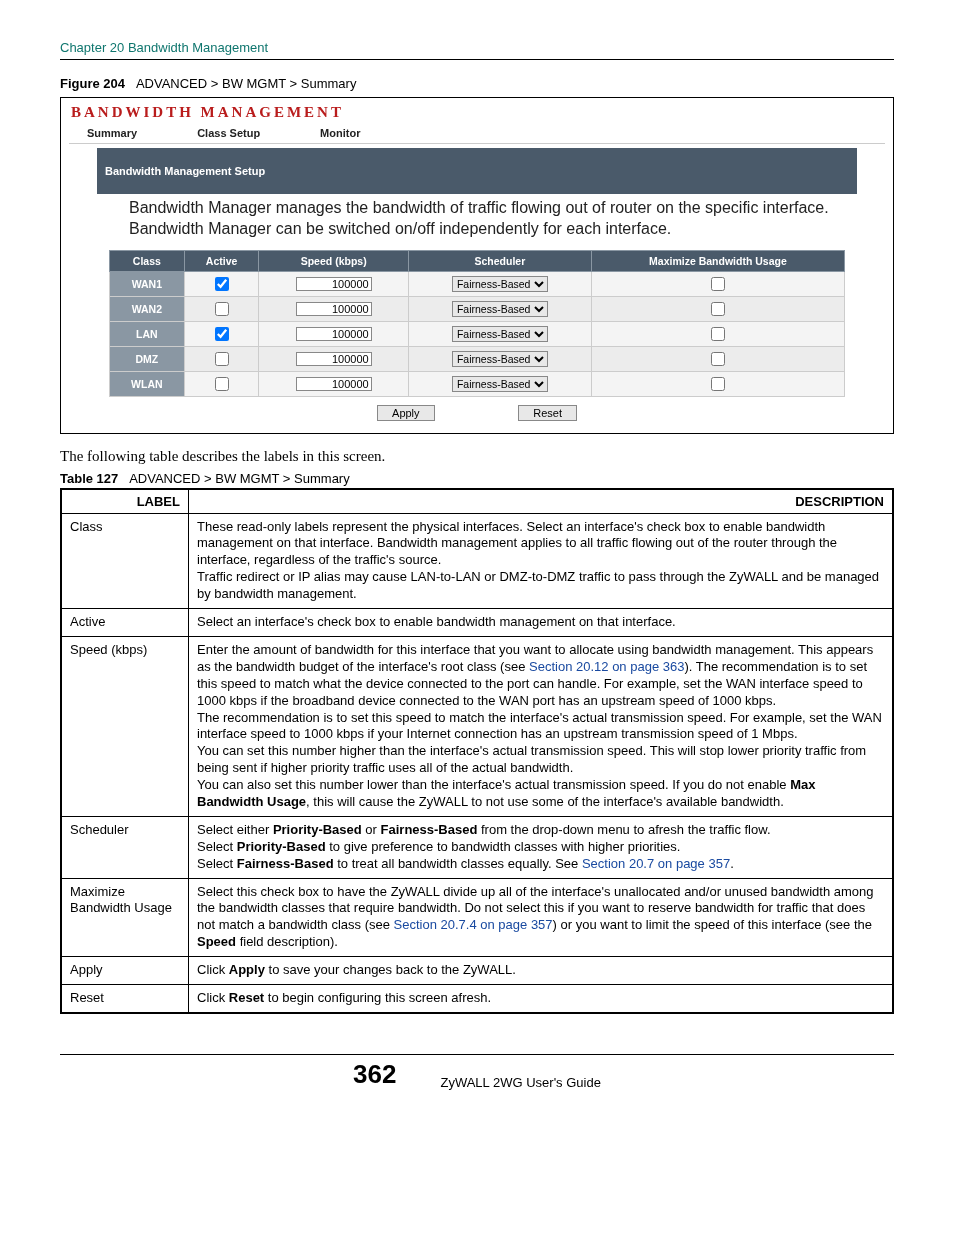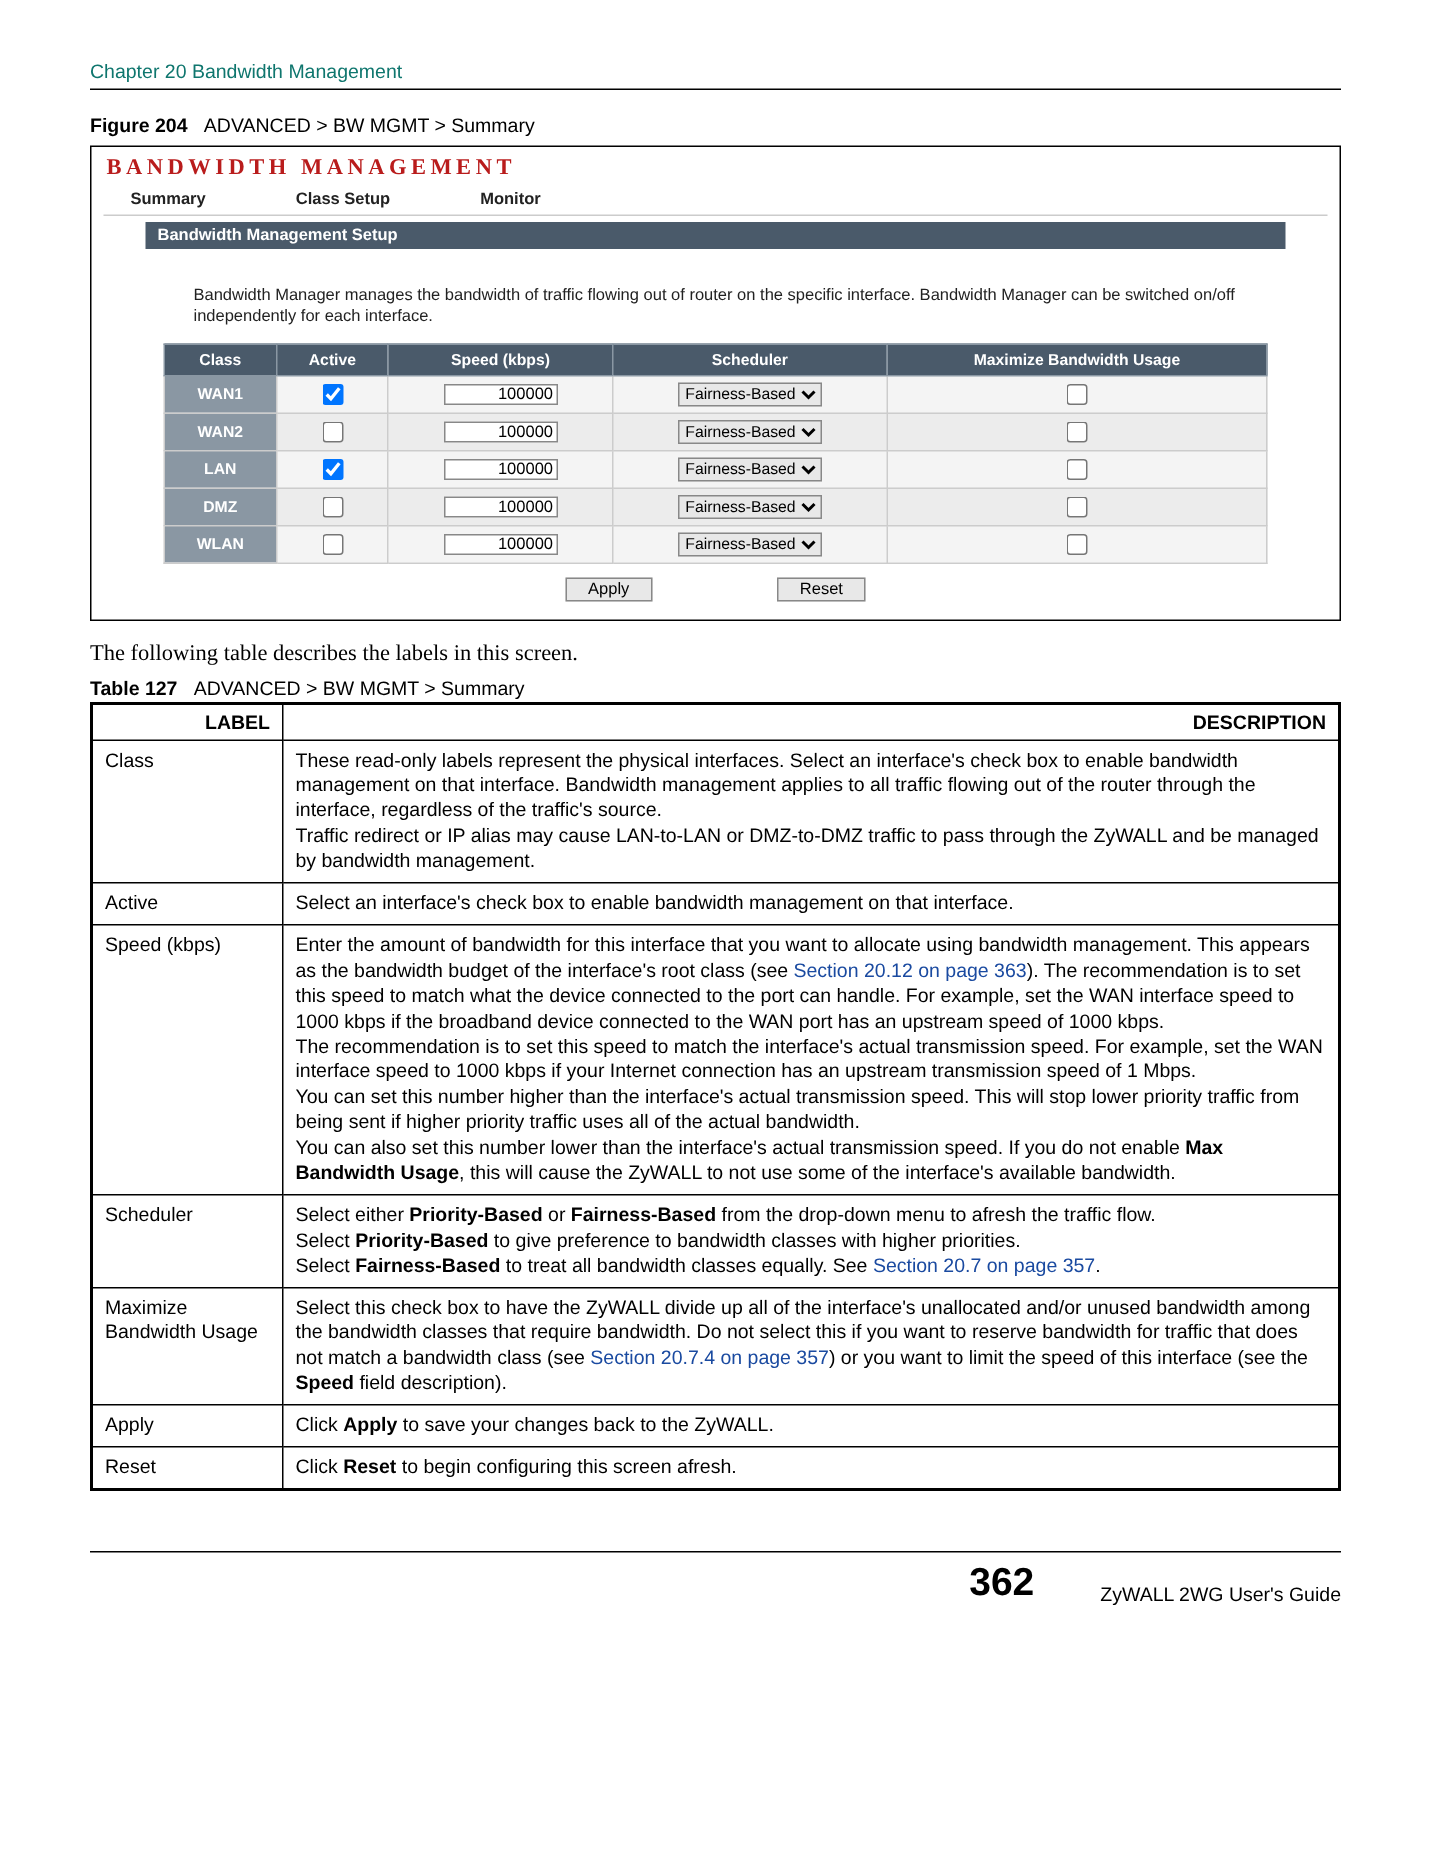--- a/index.html
+++ b/index.html
@@ -44,25 +44,25 @@
     color: #222;
     padding: 0 18px 2px 18px;
     border-bottom: 1px solid #ccc;
   }
   .ss-tab { padding: 2px 0; }
   .ss-section-bar {
     background: #4a5a6a;
     color: #fff;
     font-size: 11px;
     font-weight: bold;
-    padding: 3px 8px;
-    margin: 4px 28px 24px 28px;
+    padding: 17px 8px;
+    margin: 4px 28px 4px 28px;
   }
   .ss-desc {
-    font-size: 11px;
+    font-size: 16px;
     color: #222;
     margin: 0 40px 10px 60px;
     line-height: 1.3;
   }
   .ss-table {
     border-collapse: collapse;
     margin: 0 40px;
     width: calc(100% - 80px);
     font-size: 11px;
     color: #222;
@@ -147,21 +147,21 @@
     padding: 5px 8px;
     vertical-align: top;
     line-height: 1.3;
   }
   .desc-table td:first-child {
     width: 110px;
   }
   .desc-table .link { color: #1a4aa0; }
   .footer {
     display: flex;
-    justify-content: flex-end;
+    justify-content: center;
     align-items: flex-end;
     margin-top: 40px;
     border-top: 1px solid #000;
     padding-top: 4px;
     gap: 44px;
   }
   .footer .page {
     font-size: 26px;
     font-weight: bold;
   }

